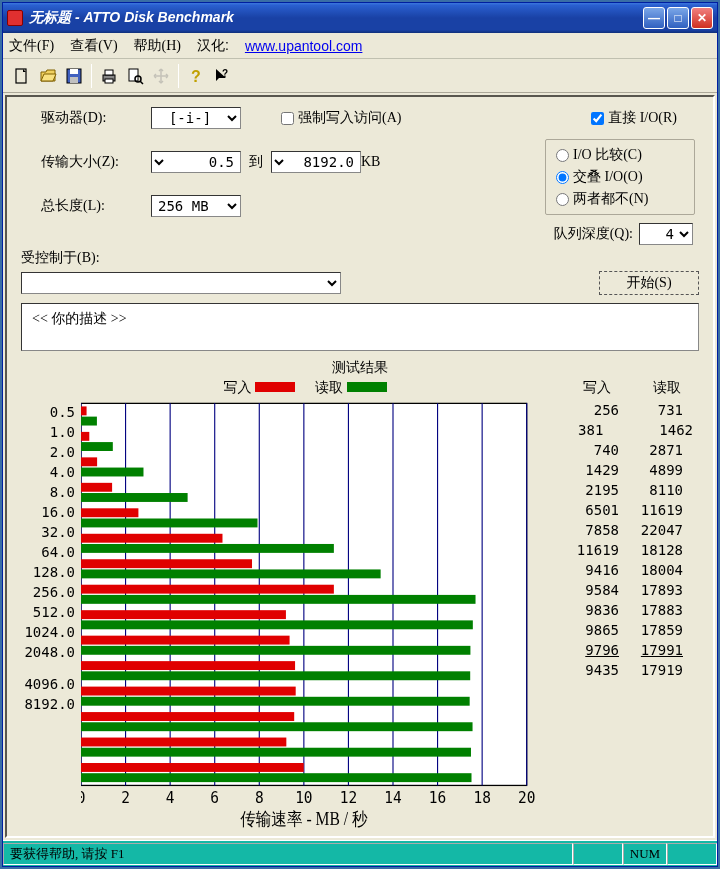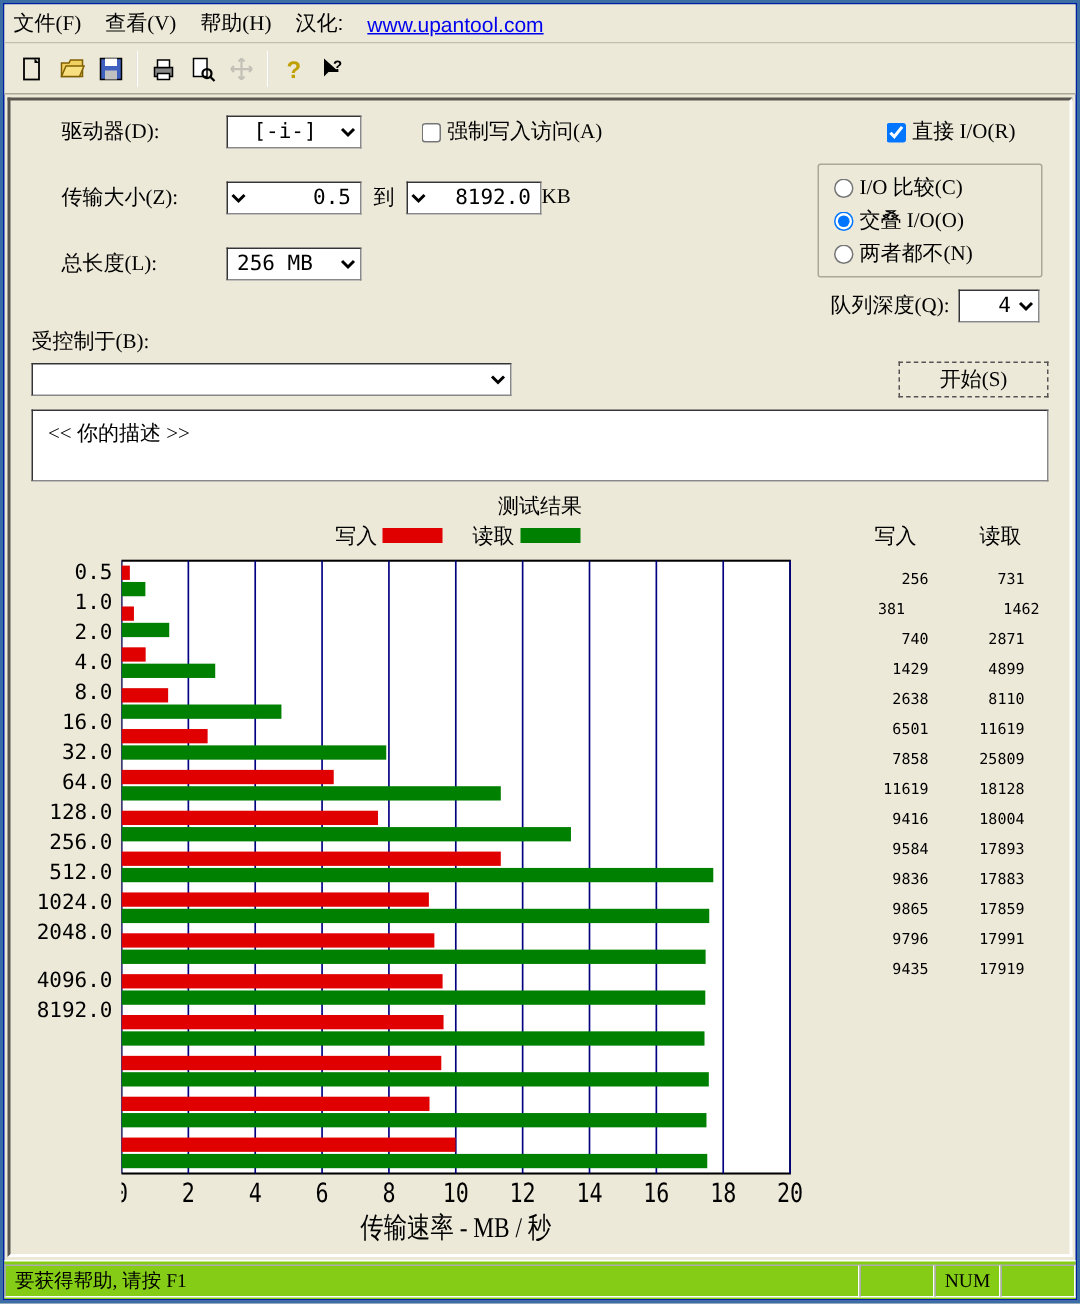--- a/index.html
+++ b/index.html
@@ -35,33 +35,42 @@
 .legend-row { display: flex; align-items: center; justify-content: center; gap: 20px; font-family: SimSun; font-size: 14px; }
 .legend-swatch { display: inline-block; width: 40px; height: 10px; }
 .legend-swatch.red { background: #e00000; }
 .legend-swatch.green { background: #008000; }
 .col-h { width: 70px; text-align: right; padding-right: 8px; }
 .chart-wrap { display: flex; flex: 1; }
 .chart-left { width: 60px; }
 .chart-main { flex: 1; position: relative; }
 .chart-values { width: 150px; }
 .chart-svg { width: 100%; height: 100%; }
-.value-row { display: flex; font-family: monospace; font-size: 10px; height: 20px; align-items: flex-end; }
+.value-row { display: flex; font-family: monospace; font-size: 14px; height: 20px; align-items: flex-start; }
 .value-row .w { width: 70px; text-align: right; }
 .value-row .r { width: 70px; text-align: right; padding-right: 6px; }
 .cat-label { height: 20px; text-align: right; padding-right: 6px; font-family: monospace; font-size: 14px; display: flex; align-items: center; justify-content: flex-end; }
-.statusbar { height: 26px; background: #84cc16; border-top: 1px solid #fff; display: flex; align-items: center; font-family: SimSun; font-size: 13px; }
+.statusbar { height: 26px; background: #14b8a6; border-top: 1px solid #fff; display: flex; align-items: center; font-family: SimSun; font-size: 13px; }
 .status-cell { border: 1px inset #fff; height: 22px; padding: 2px 6px; display: flex; align-items: center; }
 .status-main { flex: 1; }
 .status-num { width: 44px; justify-content: center; }
 </style>
 </head>
 <body>
 
 <div class="window">
+  <div class="titlebar">
+    <div class="titlebar-icon"></div>
+    <div class="titlebar-text">无标题 - ATTO Disk Benchmark</div>
+    <div class="titlebar-buttons">
+      <div class="tb-btn">—</div>
+      <div class="tb-btn">□</div>
+      <div class="tb-btn close">✕</div>
+    </div>
+  </div>
 
   <div class="menubar">
     <span class="menu-item">文件(F)</span>
     <span class="menu-item">查看(V)</span>
     <span class="menu-item">帮助(H)</span>
     <span style="">汉化:</span>
     <a href="#">www.upantool.com</a>
   </div>
 
   <div class="toolbar">
@@ -279,30 +288,30 @@
             </div>
             <div class="value-row" style="height: 20px;">
               <div class="w">740</div>
               <div class="r">2871</div>
             </div>
             <div class="value-row" style="height: 20px;">
               <div class="w">1429</div>
               <div class="r">4899</div>
             </div>
             <div class="value-row" style="height: 20px;">
-              <div class="w">2638</div>
+              <div class="w">2195</div>
               <div class="r">8110</div>
             </div>
             <div class="value-row" style="height: 20px;">
               <div class="w">6501</div>
               <div class="r">11619</div>
             </div>
             <div class="value-row" style="height: 20px;">
               <div class="w">7858</div>
-              <div class="r">25809</div>
+              <div class="r">22047</div>
             </div>
             <div class="value-row" style="height: 20px;">
               <div class="w">11619</div>
               <div class="r">18128</div>
             </div>
             <div class="value-row" style="height: 20px;">
               <div class="w">9416</div>
               <div class="r">18004</div>
             </div>
             <div class="value-row" style="height: 20px;">
@@ -310,21 +319,21 @@
               <div class="r">17893</div>
             </div>
             <div class="value-row" style="height: 20px;">
               <div class="w">9836</div>
               <div class="r">17883</div>
             </div>
             <div class="value-row" style="height: 20px;">
               <div class="w">9865</div>
               <div class="r">17859</div>
             </div>
-            <div class="value-row" style="height: 20px;">
+            <div class="value-row" style="height: 20px; text-decoration: underline;">
               <div class="w">9796</div>
               <div class="r">17991</div>
             </div>
             <div class="value-row" style="height: 20px;">
               <div class="w">9435</div>
               <div class="r">17919</div>
             </div>
           </div>
       </div>
     </div>

